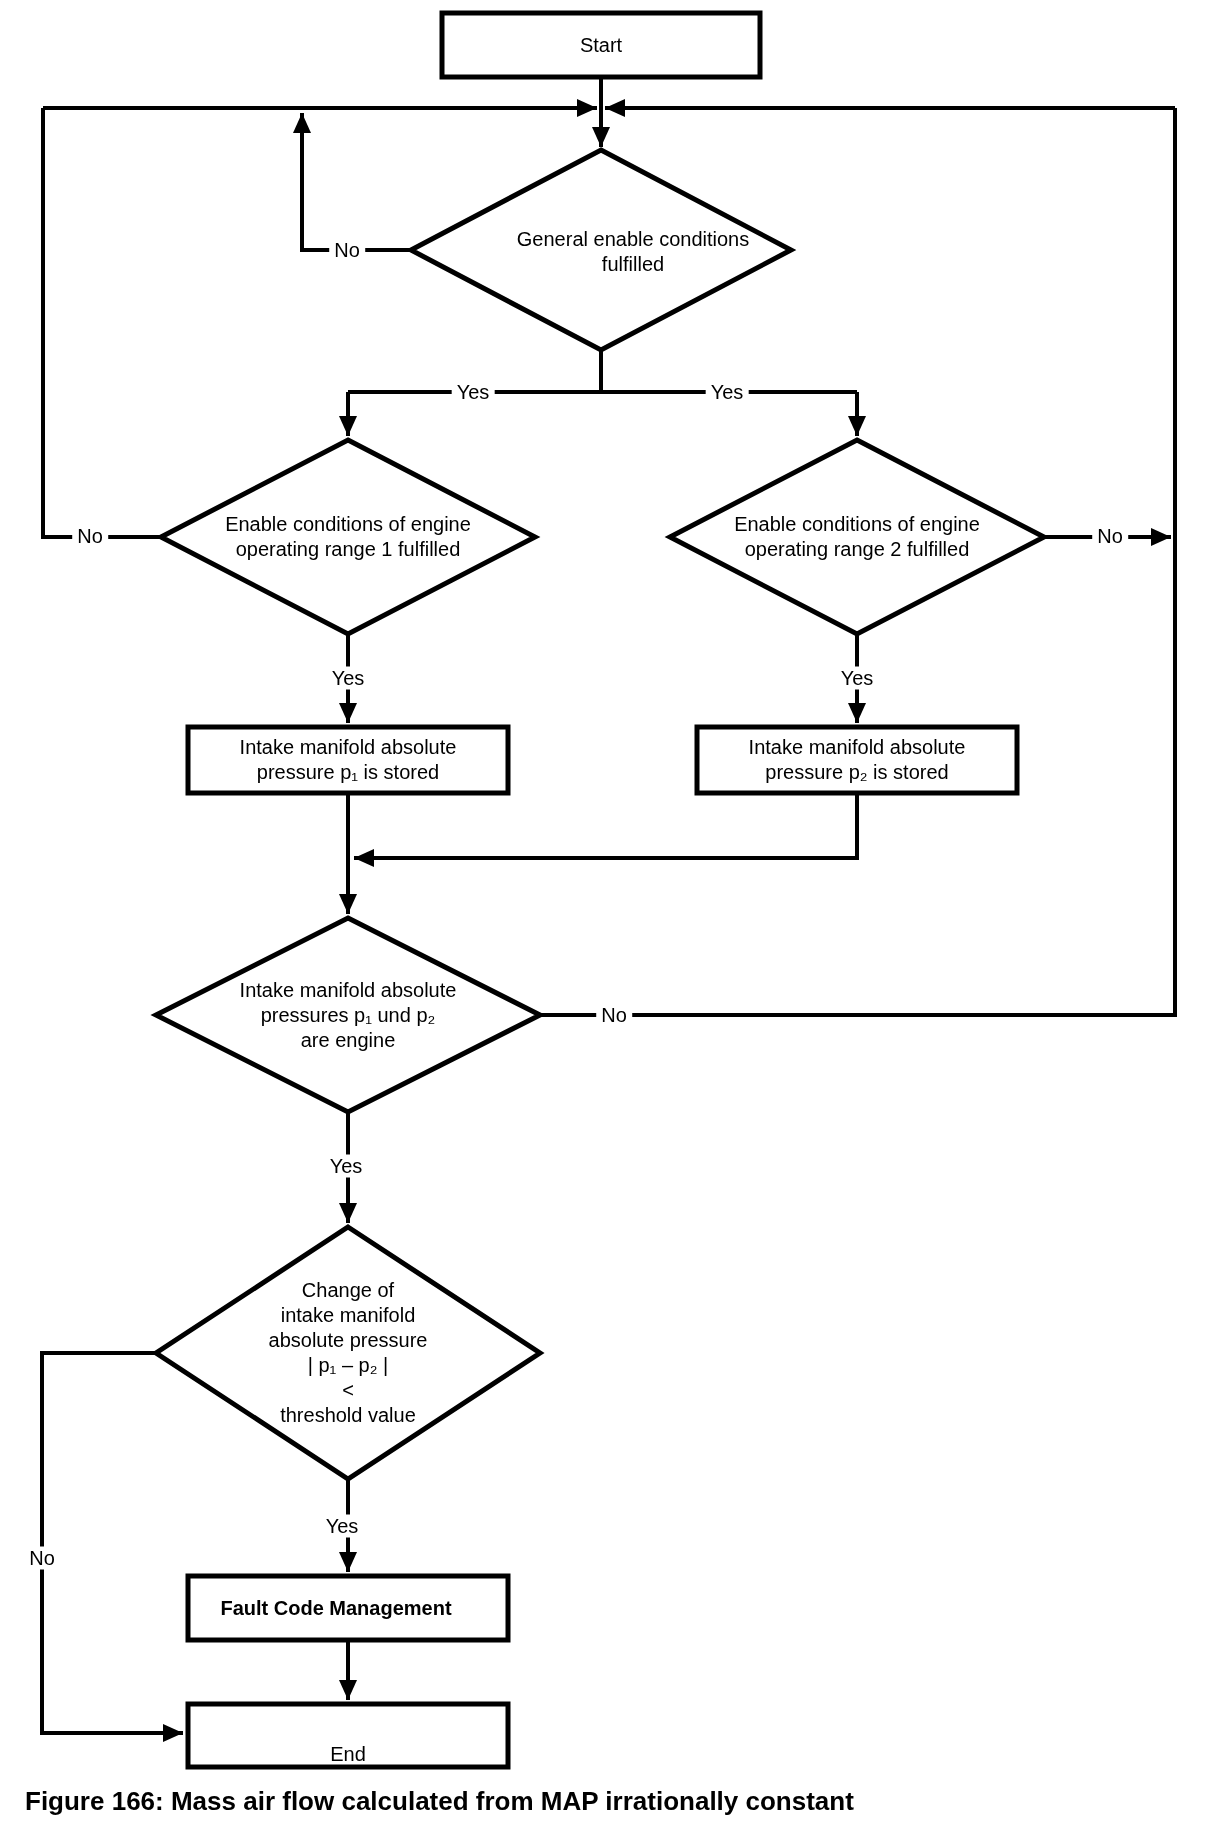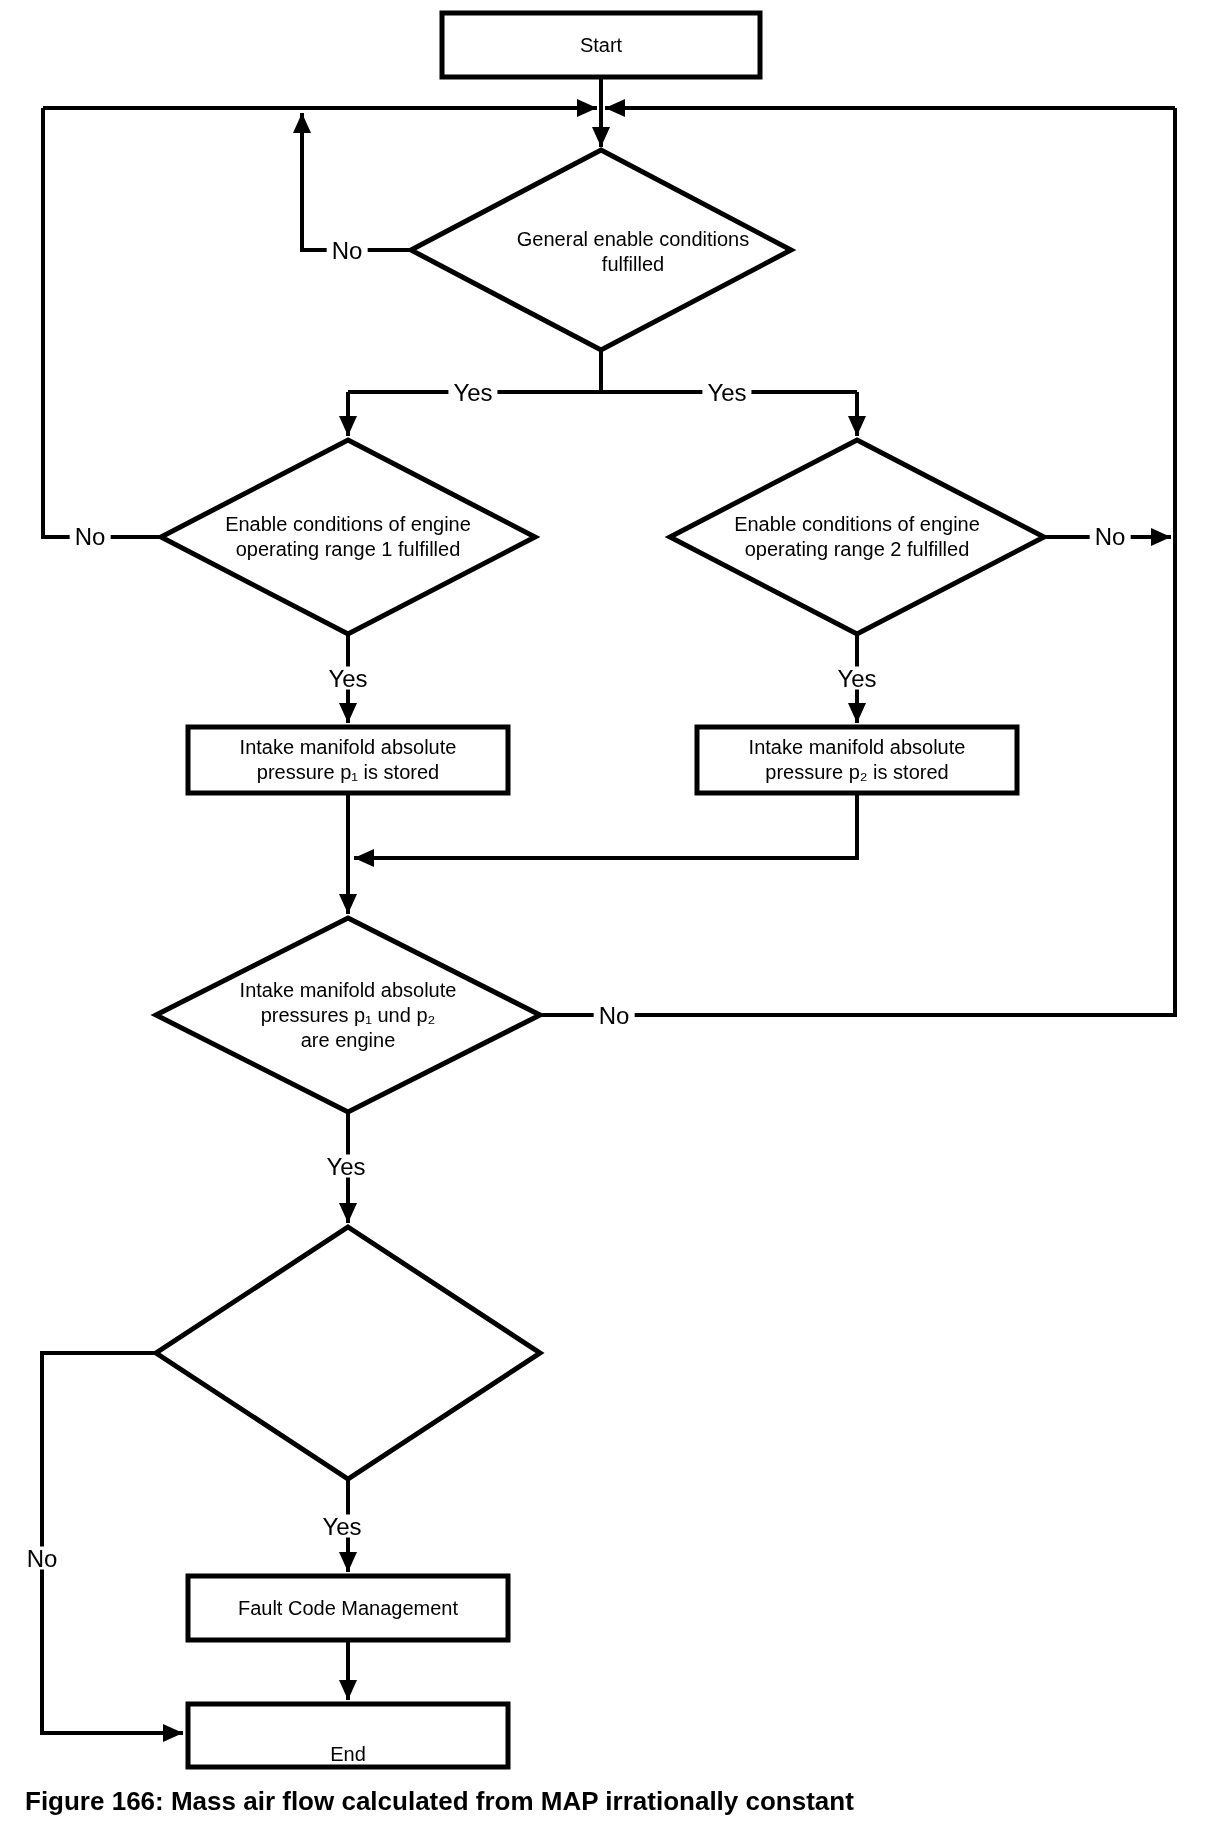--- a/index.html
+++ b/index.html
@@ -29,21 +29,21 @@
     justify-content: center;
     text-align: center;
     font-size: 20px;
     line-height: 25px;
   }
   .elabel {
     position: absolute;
     transform: translate(-50%, -50%);
     background: #ffffff;
     padding: 0 5px;
-    font-size: 24px;
+    font-size: 20px;
     line-height: 23px;
     white-space: nowrap;
   }
   .caption {
     position: absolute;
     left: 25px;
     top: 1786px;
     font-size: 26px;
     font-weight: bold;
     white-space: nowrap;
@@ -127,22 +127,30 @@
     <div class="tl">Intake manifold absolute</div>
     <div class="tl">pressure p₂ is stored</div>
   </div>
 
   <div class="nlabel" style="left:348px; top:1015px;">
     <div class="tl">Intake manifold absolute</div>
     <div class="tl">pressures p₁ und p₂</div>
     <div class="tl">are engine</div>
   </div>
 
+  <div class="nlabel" style="left:348px; top:1353px;">
+    <div class="tl">Change of</div>
+    <div class="tl">intake manifold</div>
+    <div class="tl">absolute pressure</div>
+    <div class="tl">| p₁ – p₂ |</div>
+    <div class="tl">&lt;</div>
+    <div class="tl">threshold value</div>
+  </div>
 
-  <div class="boxlabel" style="left:188px; top:1576px; width:320px; height:64px;">
+  <div class="boxlabel" style="left:176px; top:1576px; width:320px; height:64px;font-weight:bold;">
     <div class="tl">Fault Code Management</div>
   </div>
 
   <div class="boxlabel" style="left:188px; top:1704px; width:320px; height:63px;justify-content:flex-end;">
     <div class="tl">End</div>
   </div>
 
   <div class="elabel" style="left:347px; top:250px;">No</div>
   <div class="elabel" style="left:473px; top:392px;">Yes</div>
   <div class="elabel" style="left:727px; top:392px;">Yes</div>

